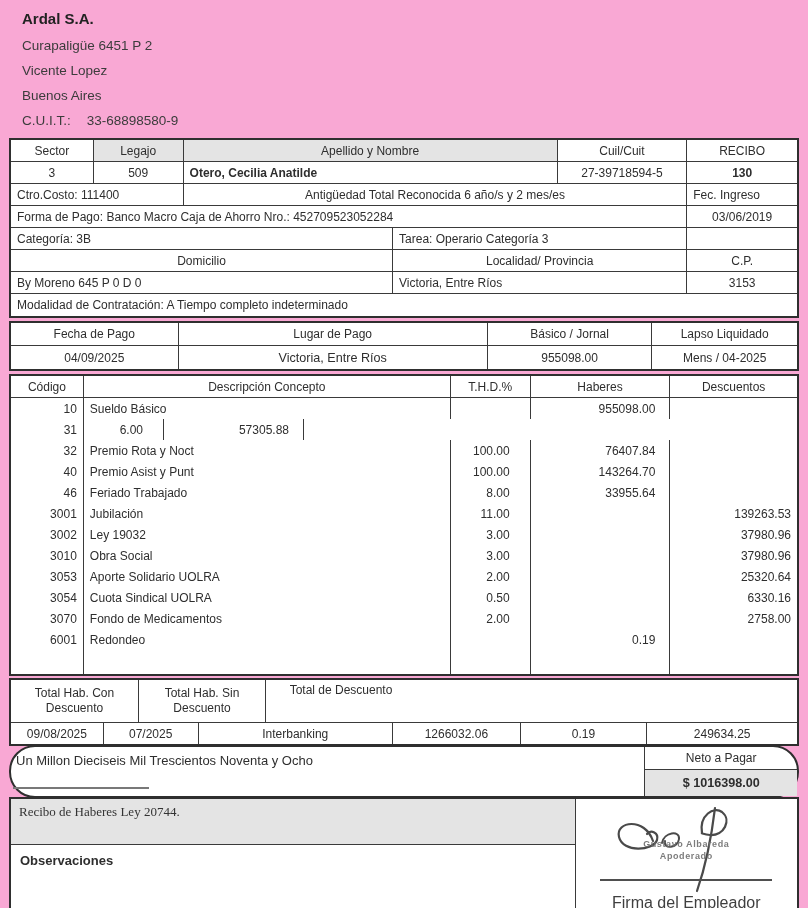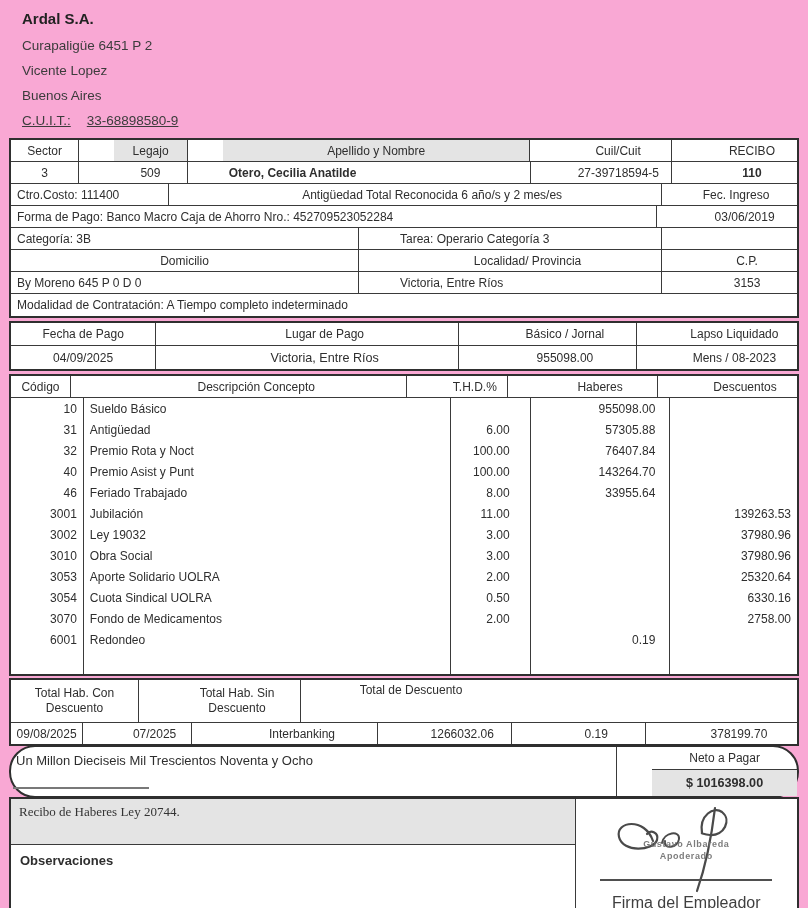--- a/index.html
+++ b/index.html
@@ -9,26 +9,26 @@
     font-family:"Liberation Sans","DejaVu Sans",sans-serif;
     color:#2e2e2e;
     -webkit-font-smoothing:antialiased;
   }
   .page { position:relative; width:808px; height:908px; background:#f9a8d4; overflow:hidden; }
 
   
   .company { position:absolute; left:22px; top:10px; }
   .company-name { font-size:15px; font-weight:bold; color:#222; margin-bottom:11px; }
   .company-line { font-size:13.5px; color:#3c3c3c; margin-bottom:10px; }
-  .cuit-row { font-size:13.5px; color:#3c3c3c; margin-top:2px; display:flex; gap:16px;text-decoration:underline; }
+  .cuit-row { font-size:13.5px; color:#3c3c3c; margin-top:2px; display:flex; gap:16px; }
 
   
   .doc { position:absolute; left:9px; top:138px; width:790px; }
   .tbl { border:2px solid #2f2f2f; display:flex; flex-direction:column; background:#fff; }
-  .row { display:flex;gap:35px; }
+  .row { display:flex; }
   .bb  { border-bottom:1.2px solid #3a3a3a; }
   .cell { border-right:1.2px solid #3a3a3a; display:flex; align-items:center;
           font-size:12px; color:#2e2e2e; overflow:hidden; white-space:nowrap;
           min-width:0; flex-shrink:1; }
   .last { border-right:none !important; }
   .c { justify-content:center; }
   .r { justify-content:flex-end; }
   .l { justify-content:flex-start; padding-left:6px; }
   .pr6  { padding-right:6px; }
   .pr8  { padding-right:20px; }
@@ -102,21 +102,21 @@
         <div class="cell ca2 c gray">Legajo</div>
         <div class="cell ca3 c gray">Apellido y Nombre</div>
         <div class="cell ca4 c">Cuil/Cuit</div>
         <div class="cell ca5 c last">RECIBO</div>
       </div>
       <div class="row bb h22">
         <div class="cell ca1 c">3</div>
         <div class="cell ca2 c">509</div>
         <div class="cell ca3 l b">Otero, Cecilia Anatilde</div>
         <div class="cell ca4 c">27-39718594-5</div>
-        <div class="cell ca5 c b last">110</div>
+        <div class="cell ca5 c b last">130</div>
       </div>
       <div class="row bb h22">
         <div class="cell ca12 l">Ctro.Costo: 111400</div>
         <div class="cell ca34 c">Antigüedad Total Reconocida 6 año/s y 2 mes/es</div>
         <div class="cell ca5 l last">Fec. Ingreso</div>
       </div>
       <div class="row bb h22">
         <div class="cell ca123 l">Forma de Pago: Banco Macro Caja de Ahorro Nro.: 452709523052284</div>
         <div class="cell ca5 c last">03/06/2019</div>
       </div>
@@ -146,21 +146,21 @@
       <div class="row bb h23">
         <div class="cell cc1 c">Fecha de Pago</div>
         <div class="cell cc2 c">Lugar de Pago</div>
         <div class="cell cc3 c">Básico / Jornal</div>
         <div class="cell cc4 c last">Lapso Liquidado</div>
       </div>
       <div class="row h23">
         <div class="cell cc1 c">04/09/2025</div>
         <div class="cell cc2 c fs13">Victoria, Entre Ríos</div>
         <div class="cell cc3 c">955098.00</div>
-        <div class="cell cc4 c last">Mens / 08-2023</div>
+        <div class="cell cc4 c last">Mens / 04-2025</div>
       </div>
     </div>
 
     <div class="gap3"></div>
 
     <div class="tbl">
       <div class="row bb h22">
         <div class="cell cd1 c">Código</div>
         <div class="cell cd2 c">Descripción Concepto</div>
         <div class="cell cd3 c">T.H.D.%</div>
@@ -170,21 +170,20 @@
       <div class="concepts-data">
         <div class="crow">
           <div class="cell cd1 r pr6">10</div>
           <div class="cell cd2 l">Sueldo Básico</div>
           <div class="cell cd3 r pr8"></div>
           <div class="cell cd4 r pr14">955098.00</div>
           <div class="cell cd5 r pr6 last"></div>
         </div>
         <div class="crow">
           <div class="cell cd1 r pr6">31</div>
-          <div class="cell cd2 l">Antigüedad</div>
           <div class="cell cd3 r pr8">6.00</div>
           <div class="cell cd4 r pr14">57305.88</div>
           <div class="cell cd5 r pr6 last"></div>
         </div>
         <div class="crow">
           <div class="cell cd1 r pr6">32</div>
           <div class="cell cd2 l">Premio Rota y Noct</div>
           <div class="cell cd3 r pr8">100.00</div>
           <div class="cell cd4 r pr14">76407.84</div>
           <div class="cell cd5 r pr6 last"></div>
@@ -269,21 +268,21 @@
         <div class="cell ce4 wrapcell">Total Hab. Con Descuento</div>
         <div class="cell ce5 wrapcell">Total Hab. Sin Descuento</div>
         <div class="cell ce6 c topalign last">Total de Descuento</div>
       </div>
       <div class="row h21">
         <div class="cell ce1 c">09/08/2025</div>
         <div class="cell ce2 c">07/2025</div>
         <div class="cell ce3 c">Interbanking</div>
         <div class="cell ce4 c">1266032.06</div>
         <div class="cell ce5 c">0.19</div>
-        <div class="cell ce6 c last">378199.70</div>
+        <div class="cell ce6 c last">249634.25</div>
       </div>
     </div>
 
     <div class="tbl" style="margin-top:-1px;border-radius:26px;">
       <div class="row">
         <div class="cell cf1 words-cell" style="height:49px;">
           <span>Un Millon Dieciseis Mil Trescientos Noventa y Ocho</span>
           <span class="words-underline"></span>
         </div>
         <div class="cf2 colstack last">

